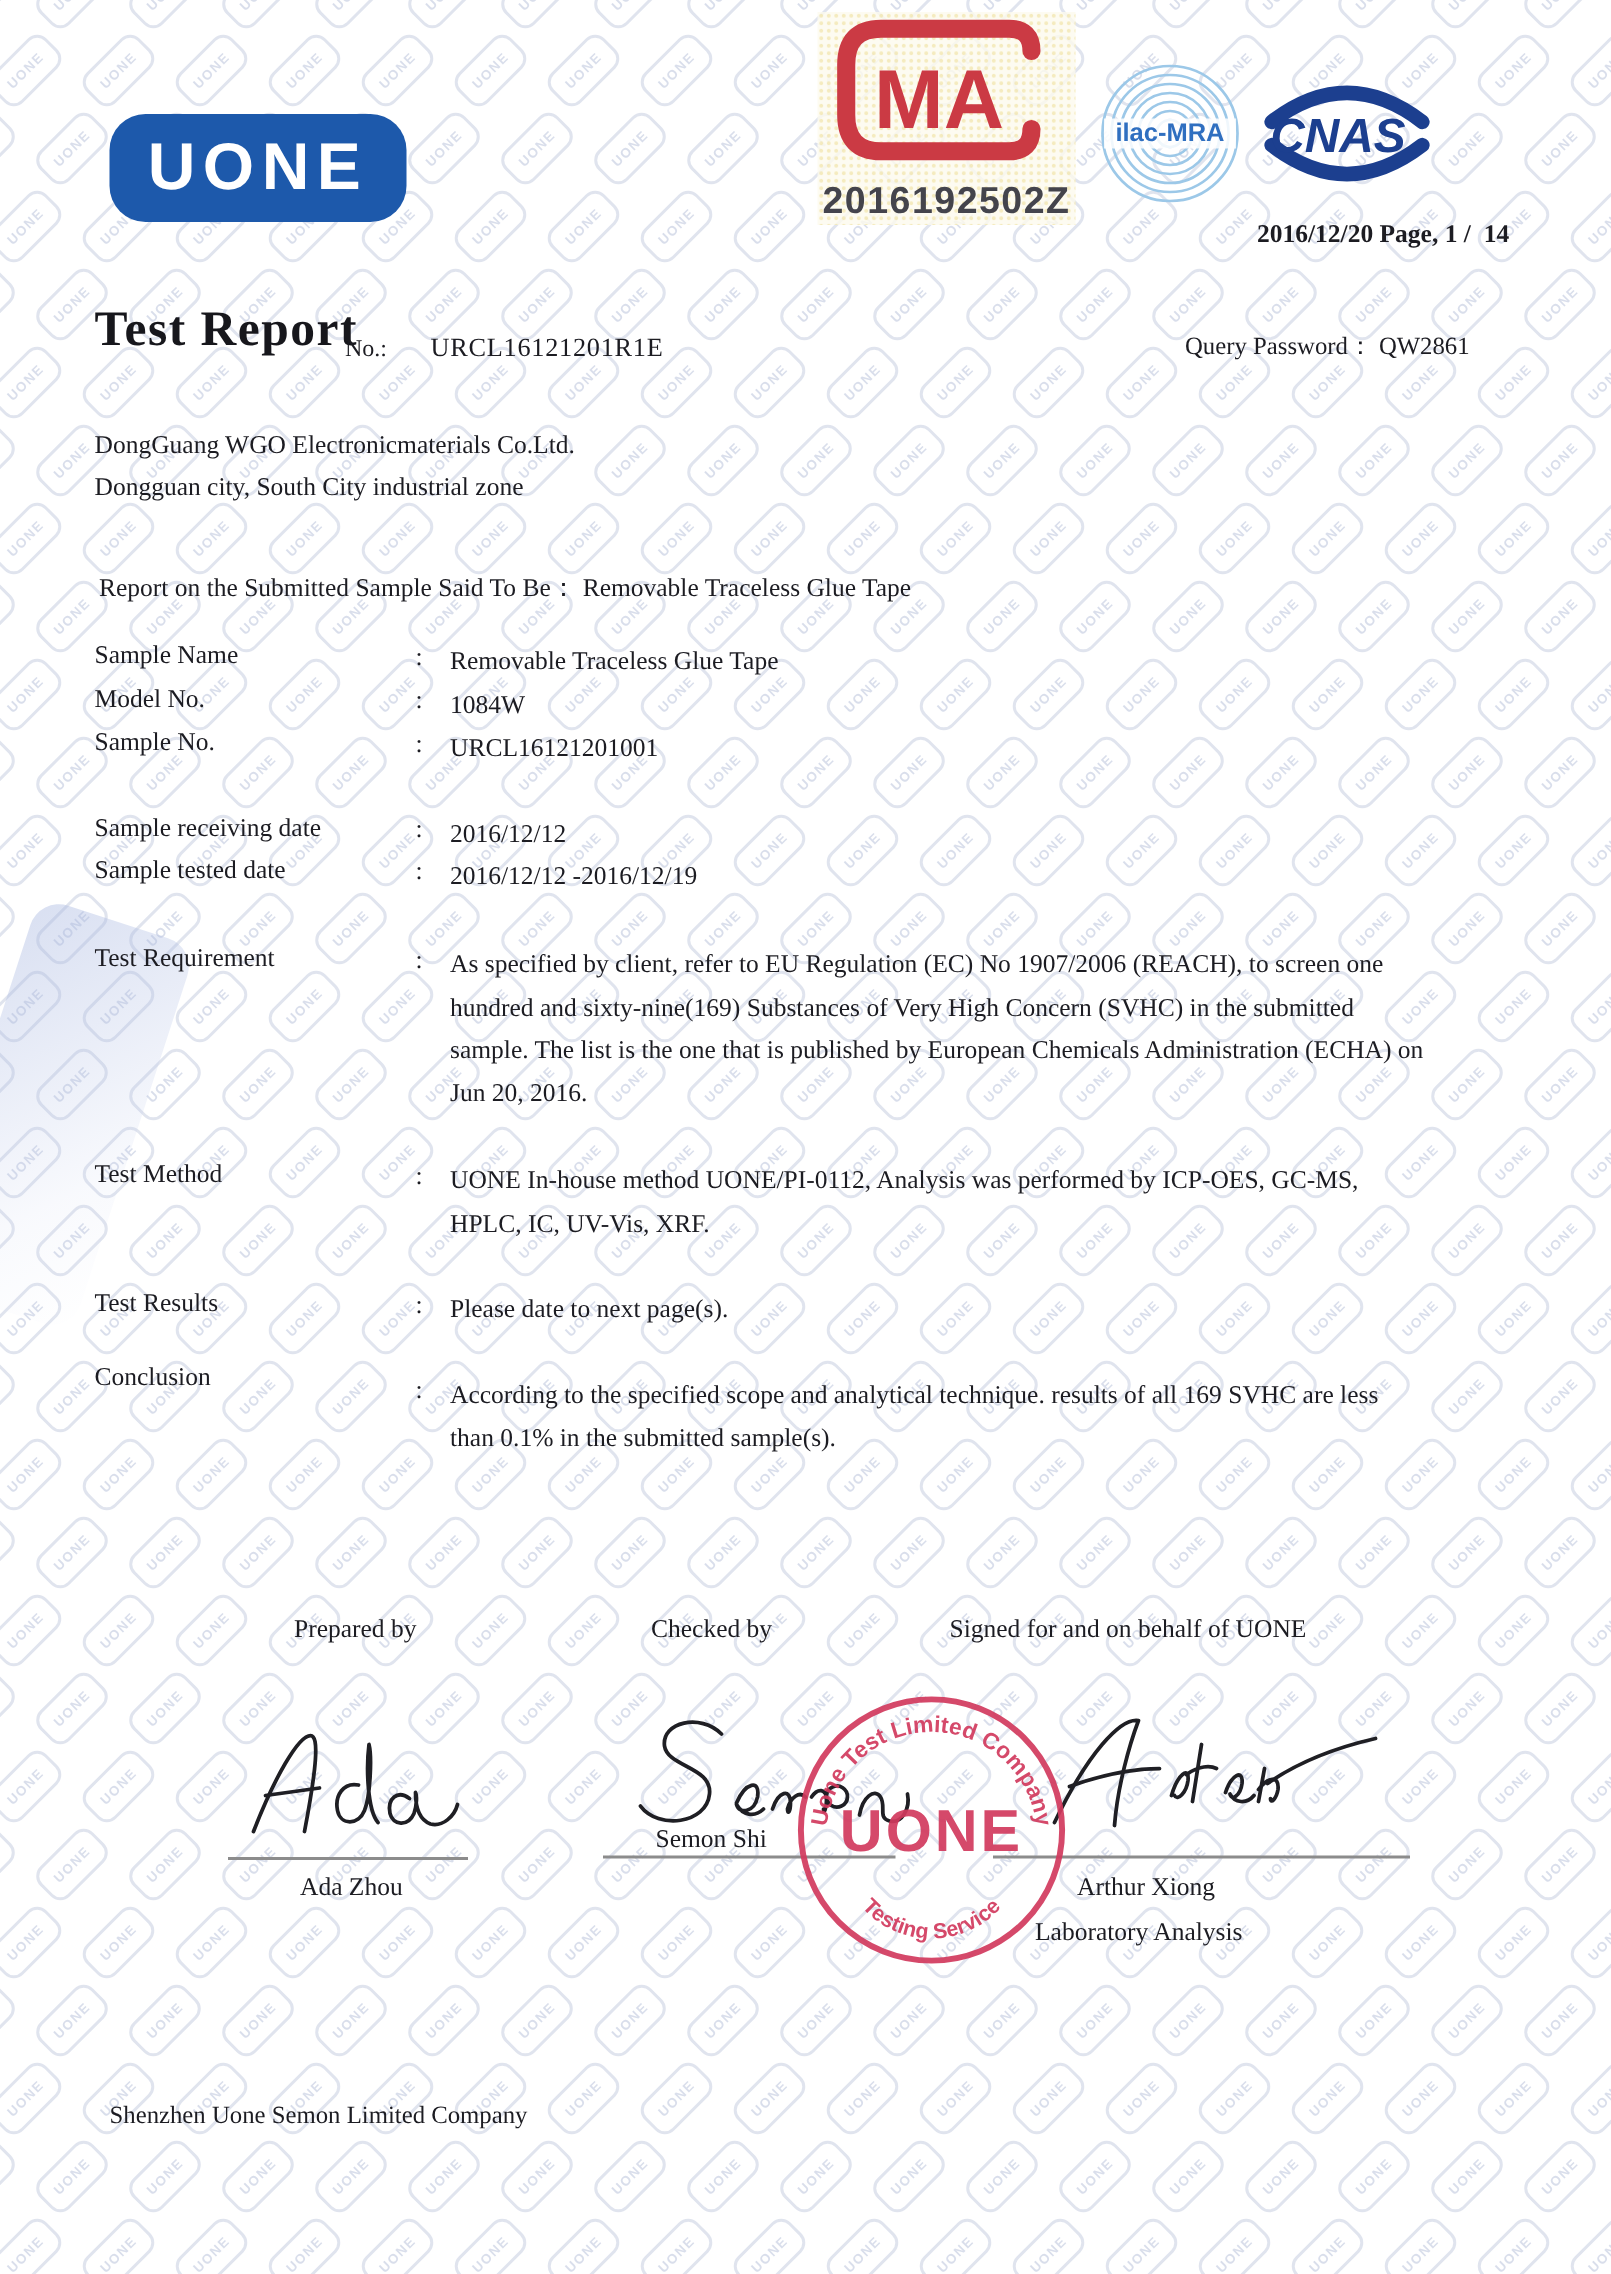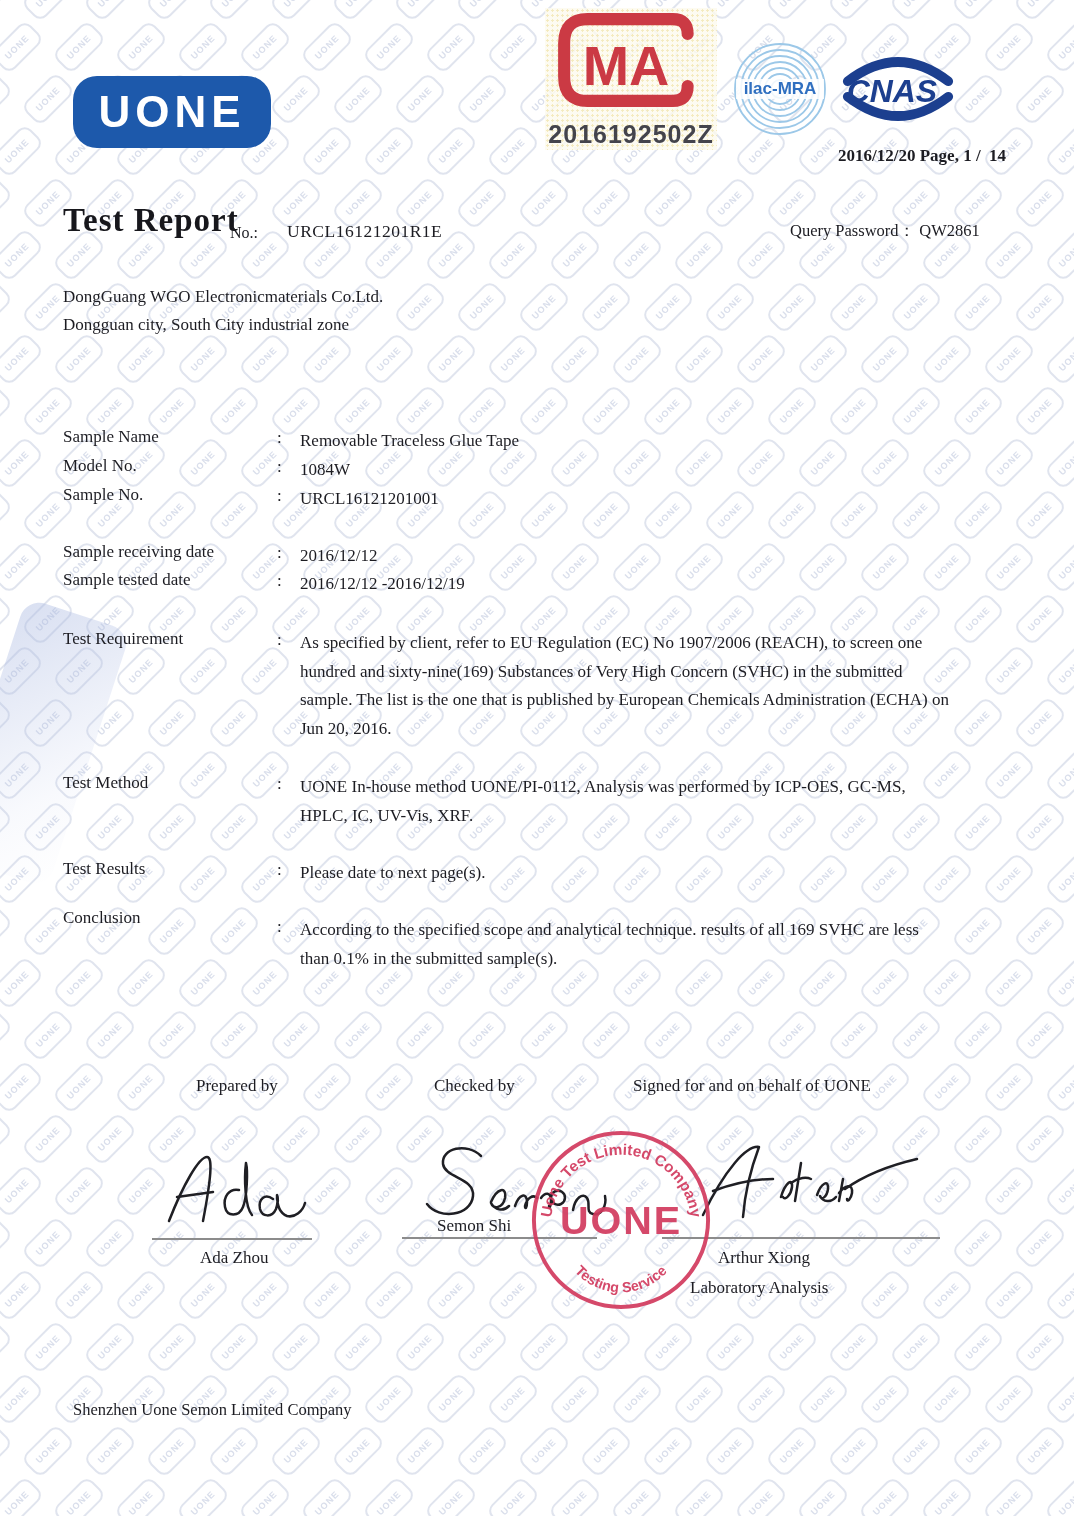--- a/index.html
+++ b/index.html
@@ -1754,20 +1754,24 @@
   <div class="abs report-no-label">No.:</div>
   <div class="abs report-no">URCL16121201R1E</div>
   <div class="abs query-password">
     <span>Query Password：</span>
     <span>QW2861</span>
   </div>
 
   <div class="abs client-name">DongGuang WGO Electronicmaterials Co.Ltd.</div>
   <div class="abs client-address">Dongguan city, South City industrial zone</div>
 
+  <div class="abs said-to-be">
+    <span>Report on the Submitted Sample Said To Be：</span>
+    <span>Removable Traceless Glue Tape</span>
+  </div>
 
   <div class="abs field-row" style="top:427px">
     <span class="lbl">Sample Name</span>
     <span class="sep">:</span>
     <span class="val">Removable Traceless Glue Tape</span>
   </div>
   <div class="abs field-row" style="top:456px">
     <span class="lbl">Model No.</span>
     <span class="sep">:</span>
     <span class="val">1084W</span>

